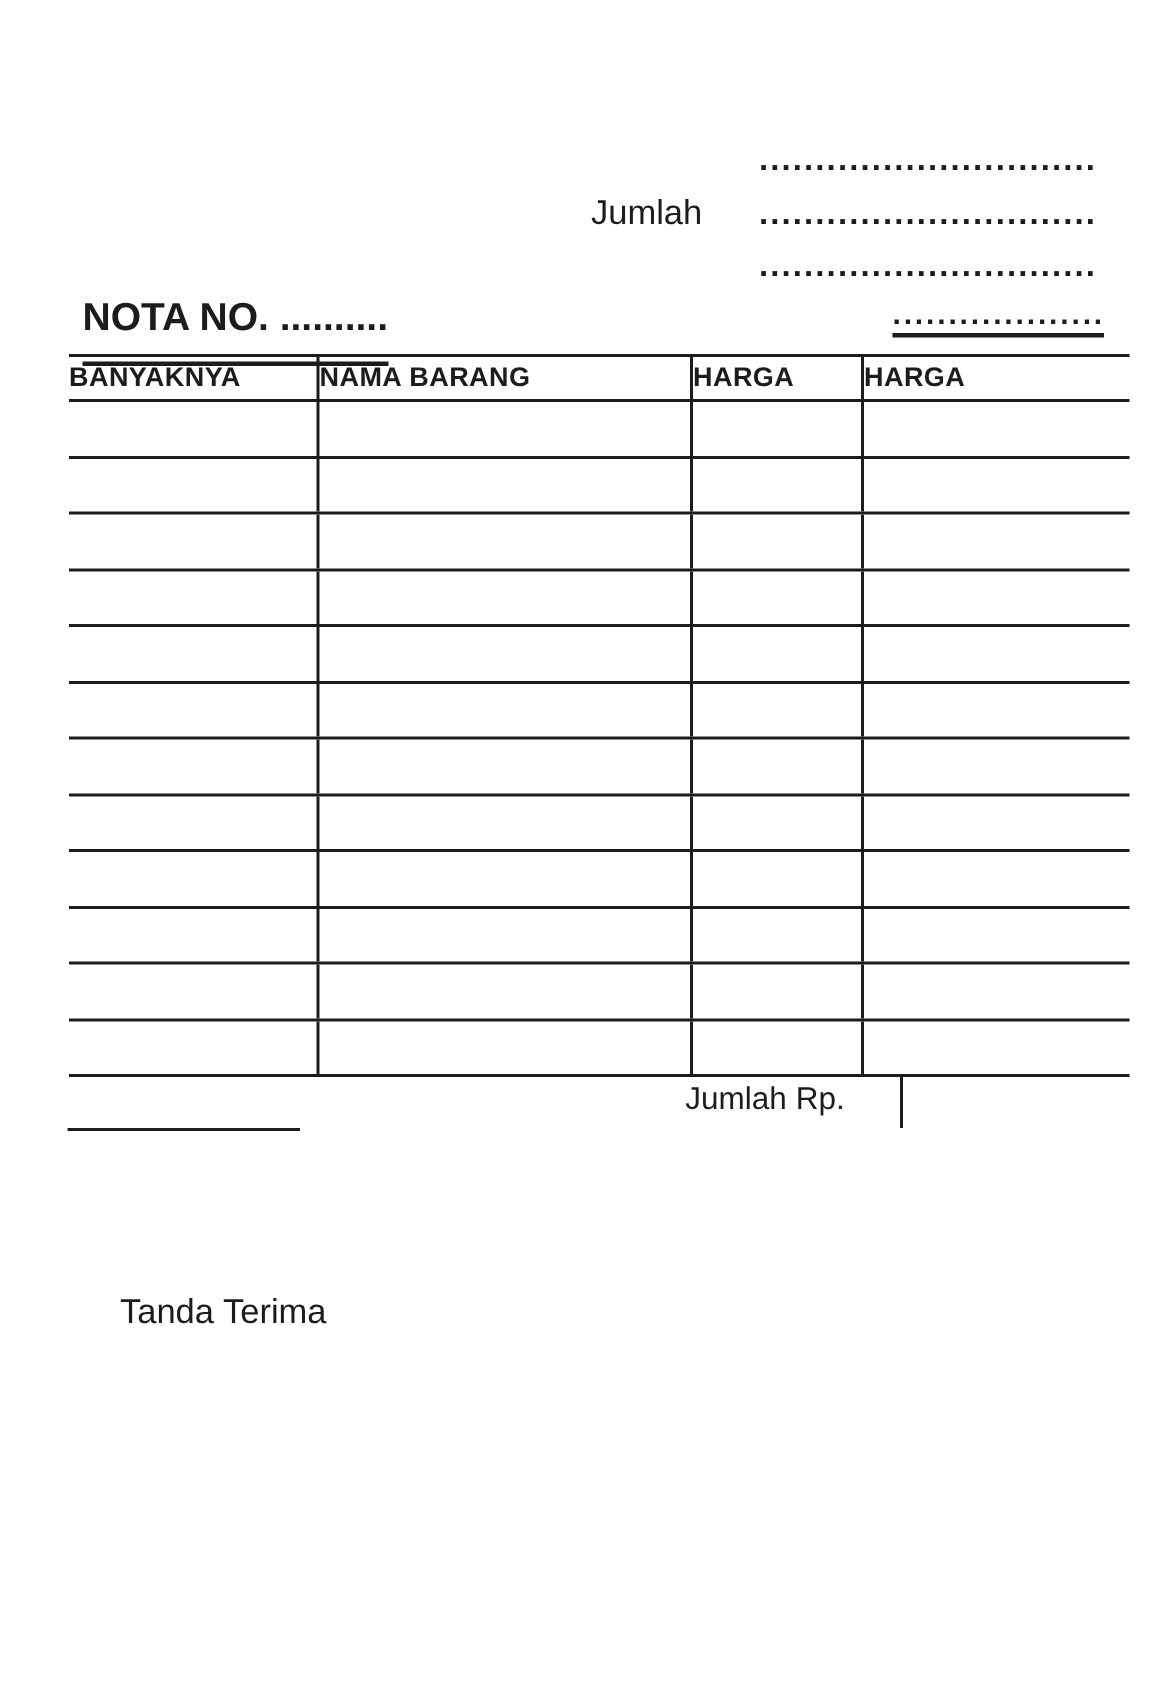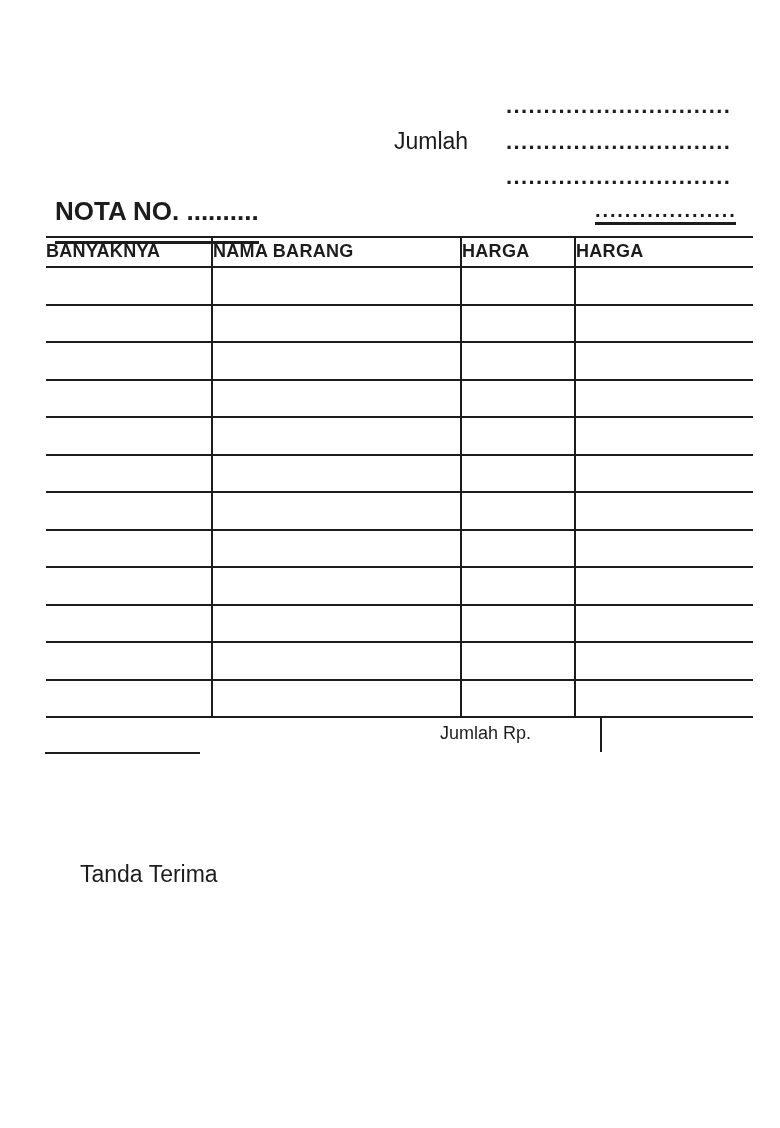--- a/index.html
+++ b/index.html
@@ -109,24 +109,24 @@
     top: 716px;
     height: 36px;
     width: 0;
     border-left: 2px solid #1c1c1c;
   }
   .total-label {
     position: absolute;
     left: 440px;
     top: 720px;
     width: 150px;
-    text-align: left;
+    text-align: center;
     padding-right: 10px;
     box-sizing: border-box;
-    font-size: 18px;
+    font-size: 21px;
     line-height: 26px;
   }
 
   
   .signature-line {
     position: absolute;
     left: 45px;
     top: 752px;
     width: 155px;
     height: 0;

